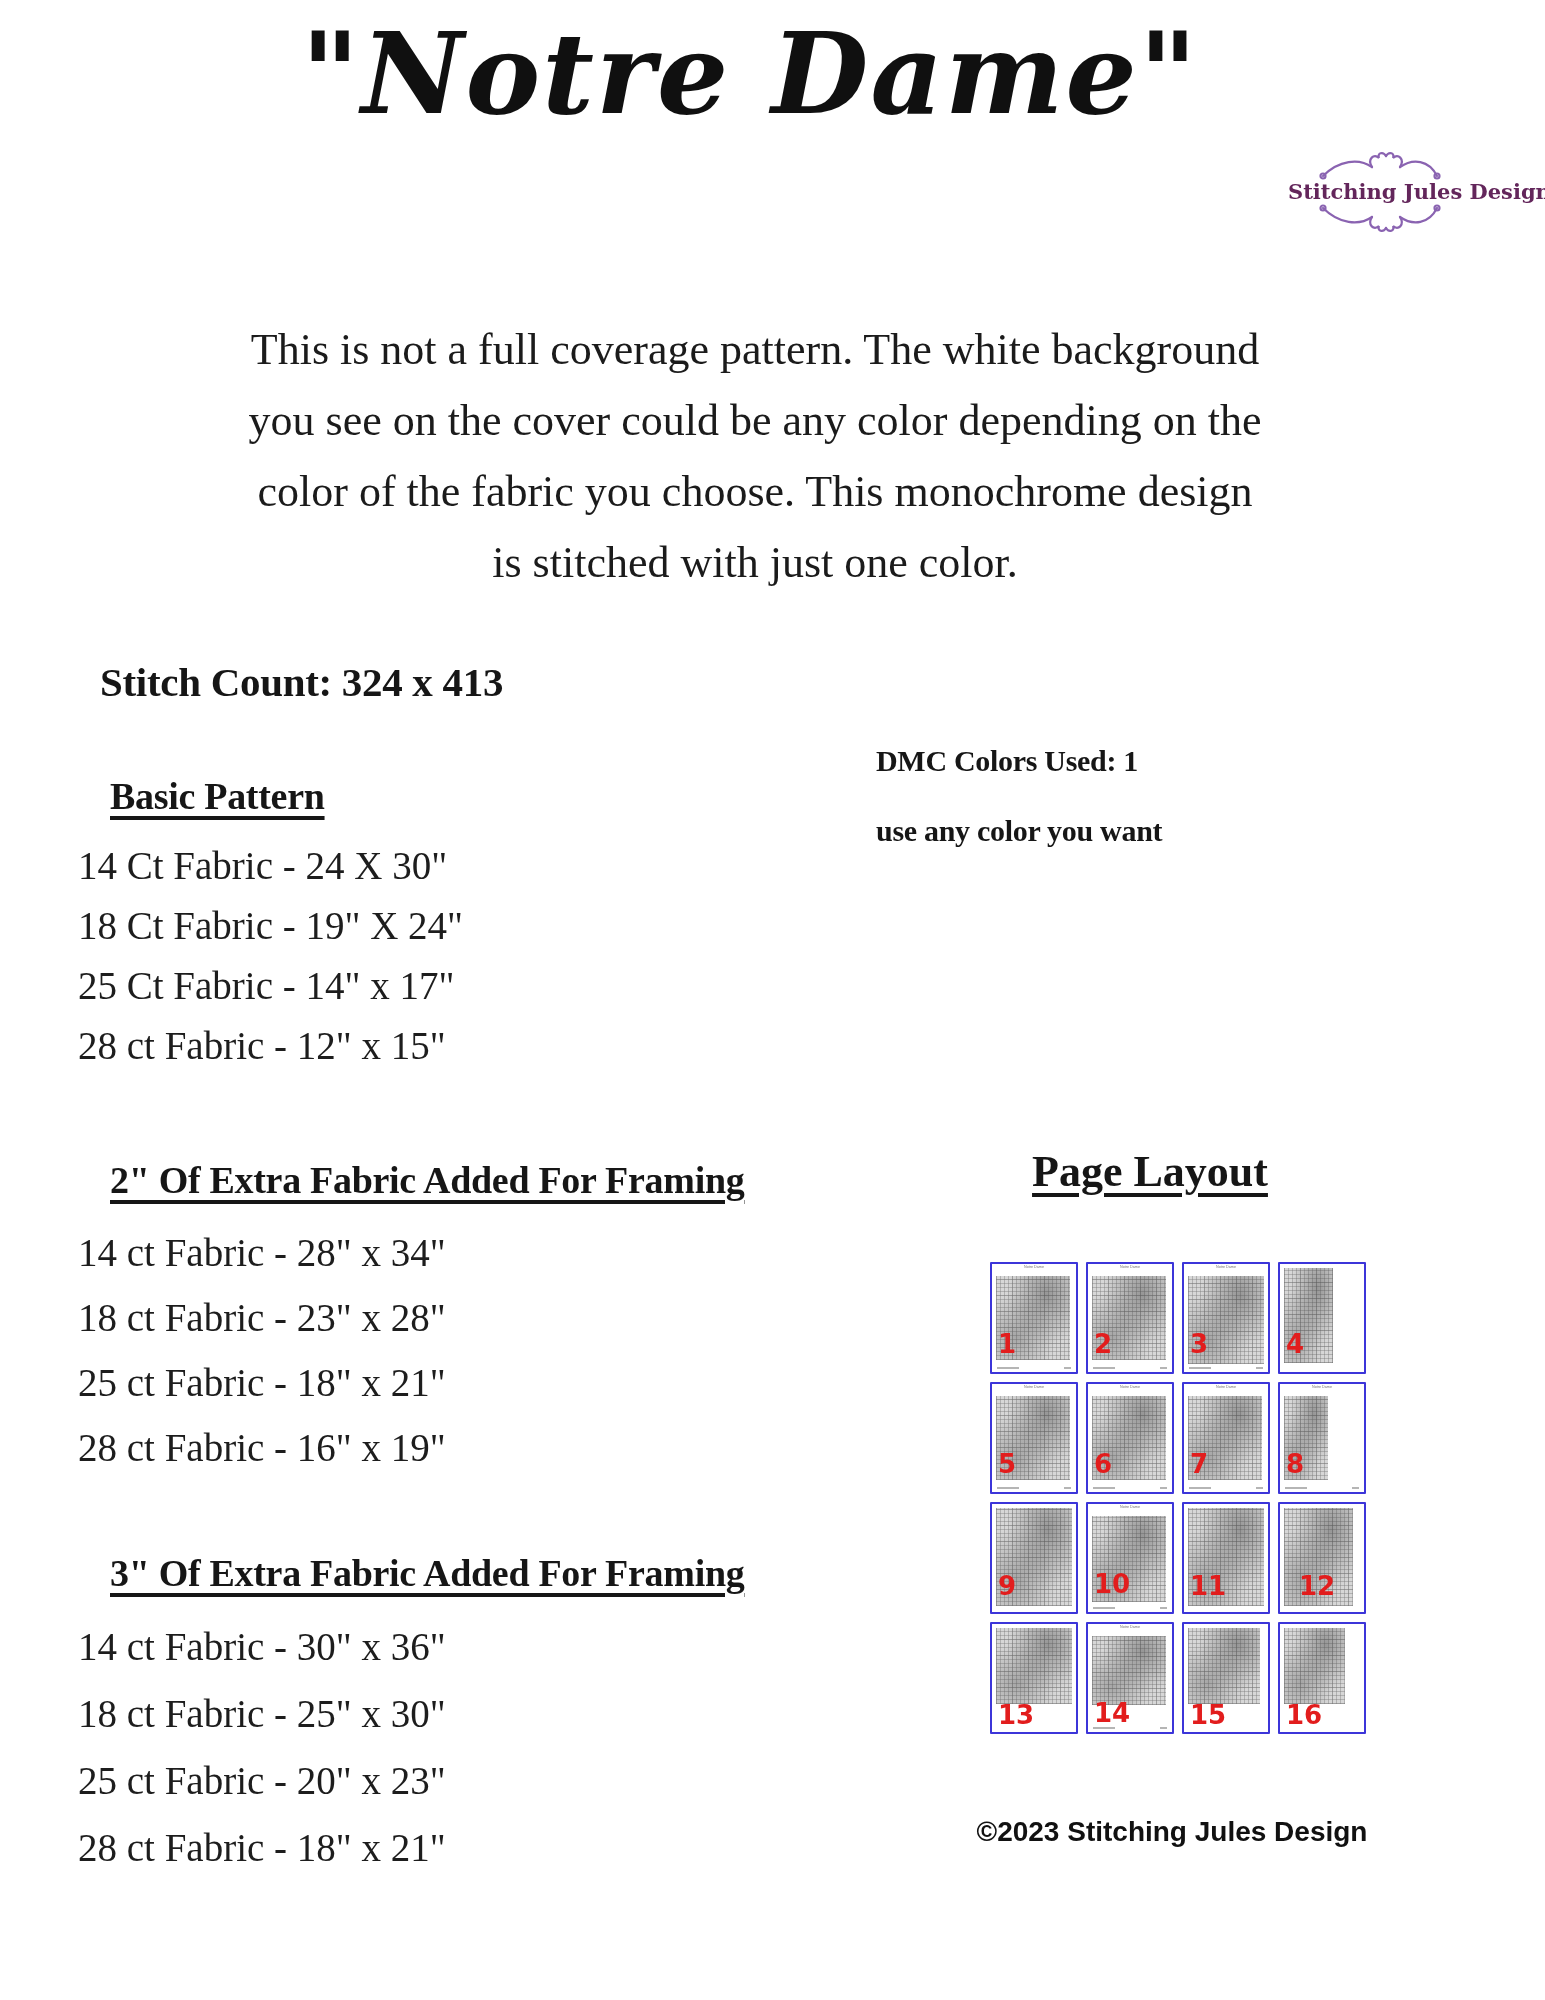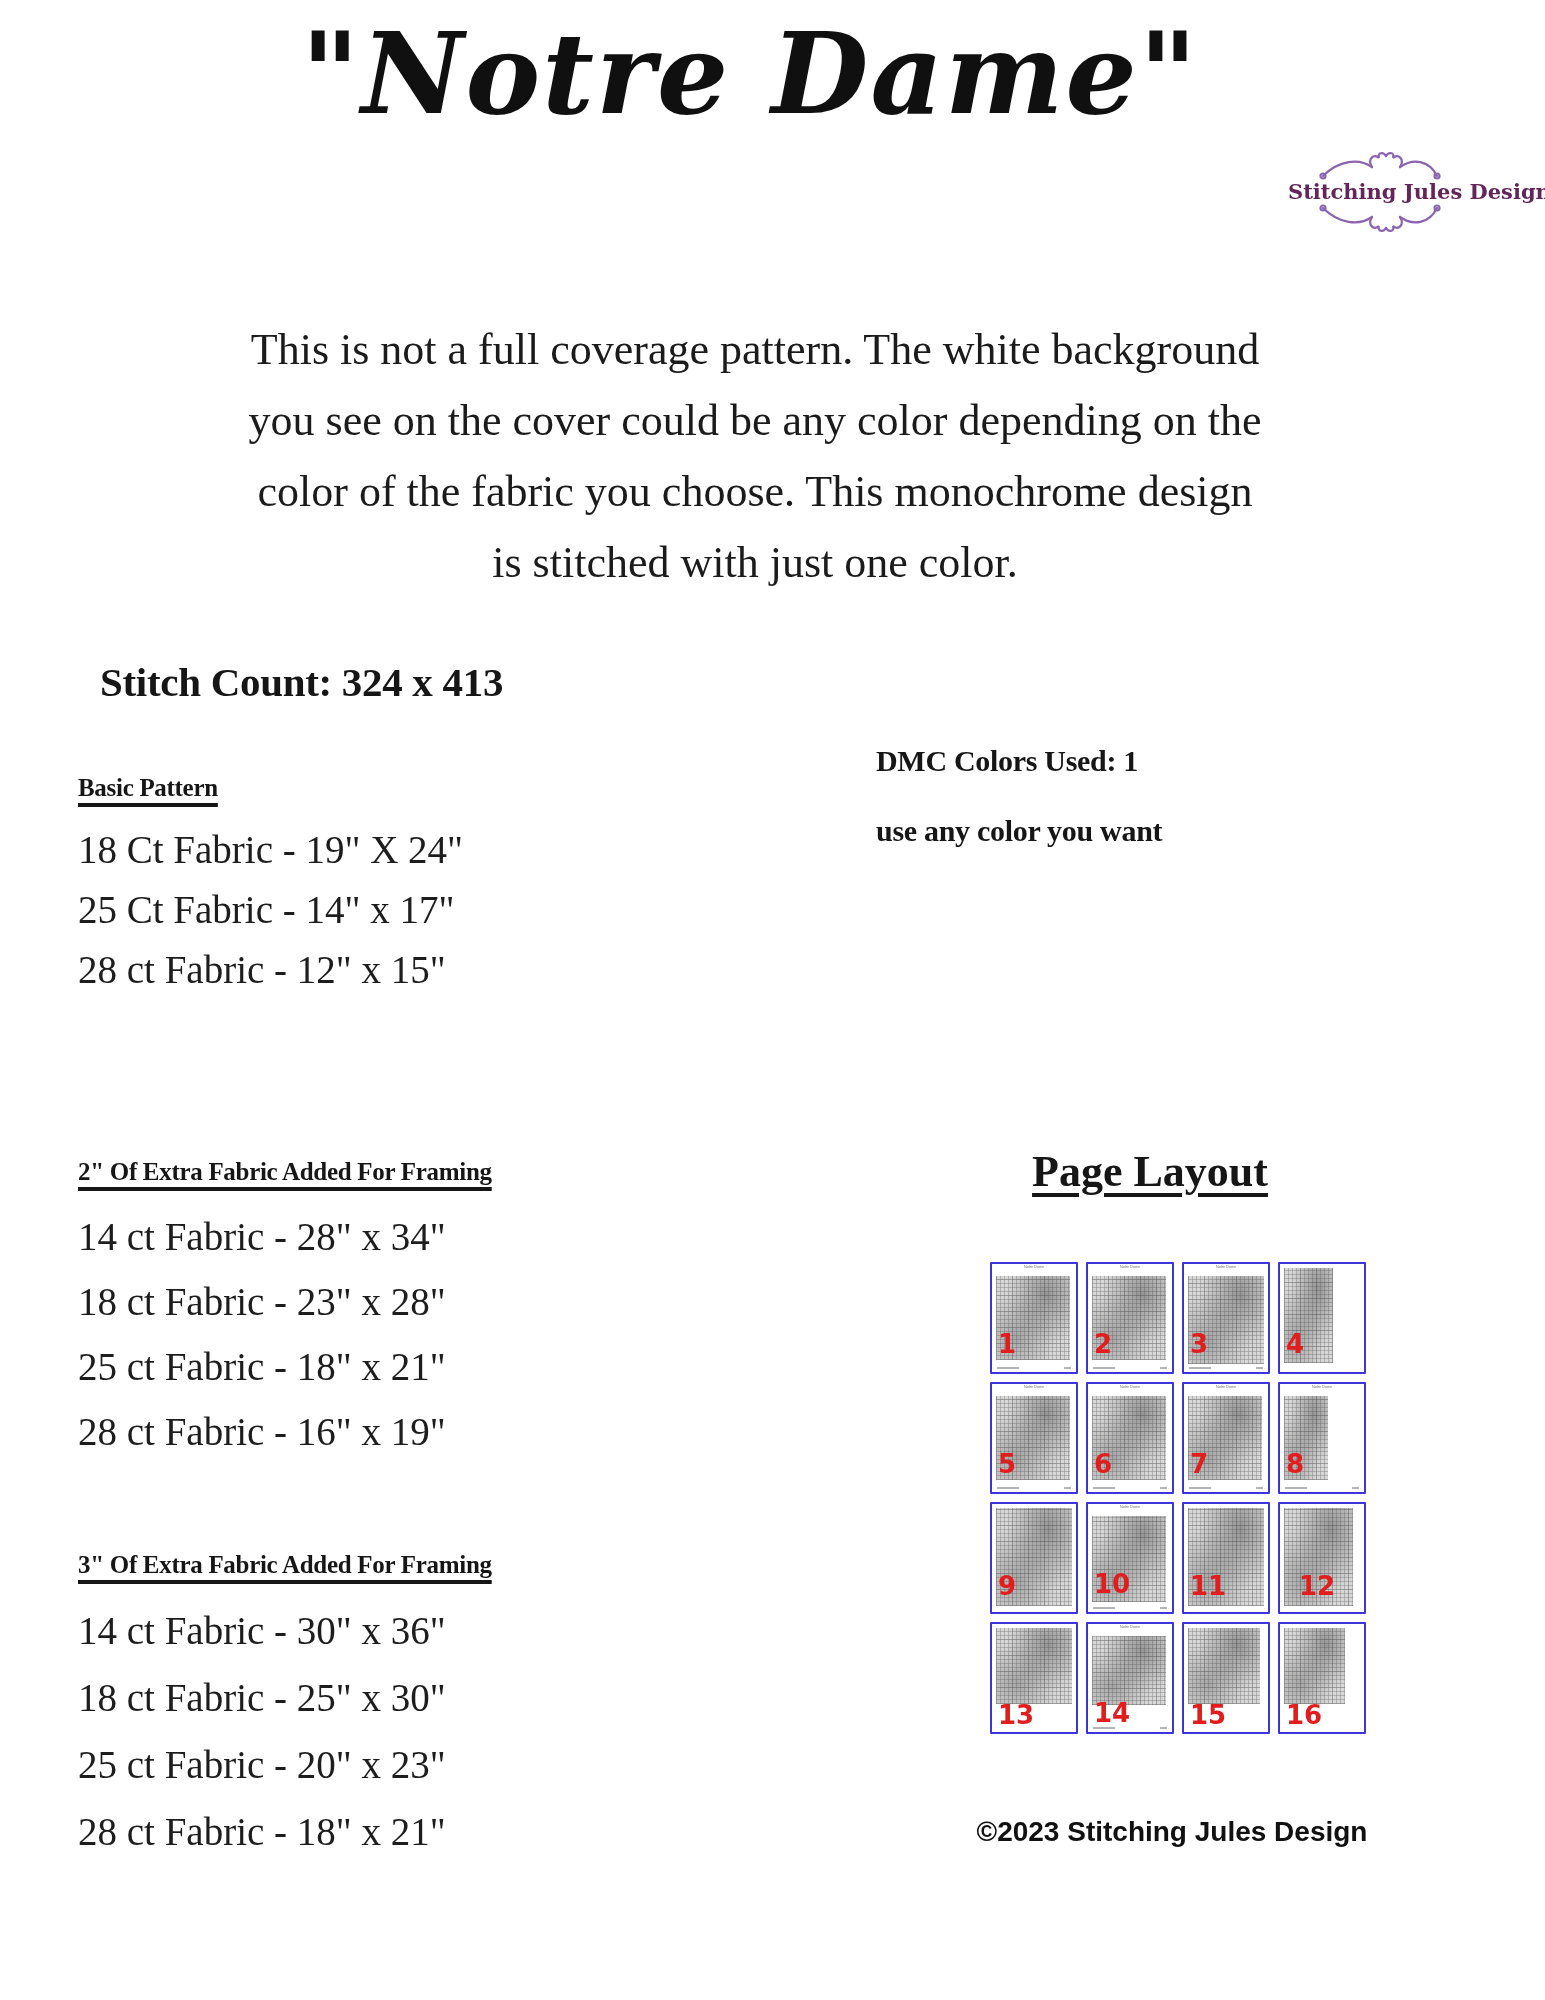--- a/index.html
+++ b/index.html
@@ -26,22 +26,22 @@
     font-size:44px;line-height:71px;color:#1b1b1b;
   }
   
   .stitch-count{
     position:absolute;left:100px;top:658px;font-size:41px;font-weight:bold;
     letter-spacing:-0.3px;
   }
   
   .section{position:absolute;left:78px;}
   .section .heading{
-    font-size:25px;font-weight:bold;letter-spacing:-0.3px;
-    text-decoration:underline;text-decoration-thickness:3.5px;text-underline-offset:7px;
+    font-size:38px;font-weight:bold;letter-spacing:-0.3px;
+    text-decoration:underline;text-decoration-thickness:3.5px;text-underline-offset:7px;margin-left:32px;
   }
   .section .items{margin-top:18px;font-size:39px;color:#1d1d1d;}
   .sec-basic{top:774px;}
   .sec-basic .items div{line-height:60px;}
   .sec-two{top:1158px;}
   .sec-two .items div{line-height:65px;}
   .sec-three{top:1551px;}
   .sec-three .items div{line-height:67px;}
   
   .dmc{position:absolute;left:876px;top:726px;font-size:30px;font-weight:bold;line-height:70px;letter-spacing:-0.3px;}
@@ -128,20 +128,21 @@
 <div class="stitch-count">Stitch Count: 324 x 413</div>
 
 <div class="dmc">
   <div>DMC Colors Used: 1</div>
   <div>use any color you want</div>
 </div>
 
 <div class="section sec-basic">
   <div class="heading">Basic Pattern</div>
   <div class="items">
+    <div>14 Ct Fabric - 24 X 30"</div>
     <div>18 Ct Fabric - 19" X 24"</div>
     <div>25 Ct Fabric - 14" x 17"</div>
     <div>28 ct Fabric - 12" x 15"</div>
   </div>
 </div>
 
 <div class="section sec-two">
   <div class="heading">2" Of Extra Fabric Added For Framing</div>
   <div class="items">
     <div>14 ct Fabric - 28" x 34"</div>

